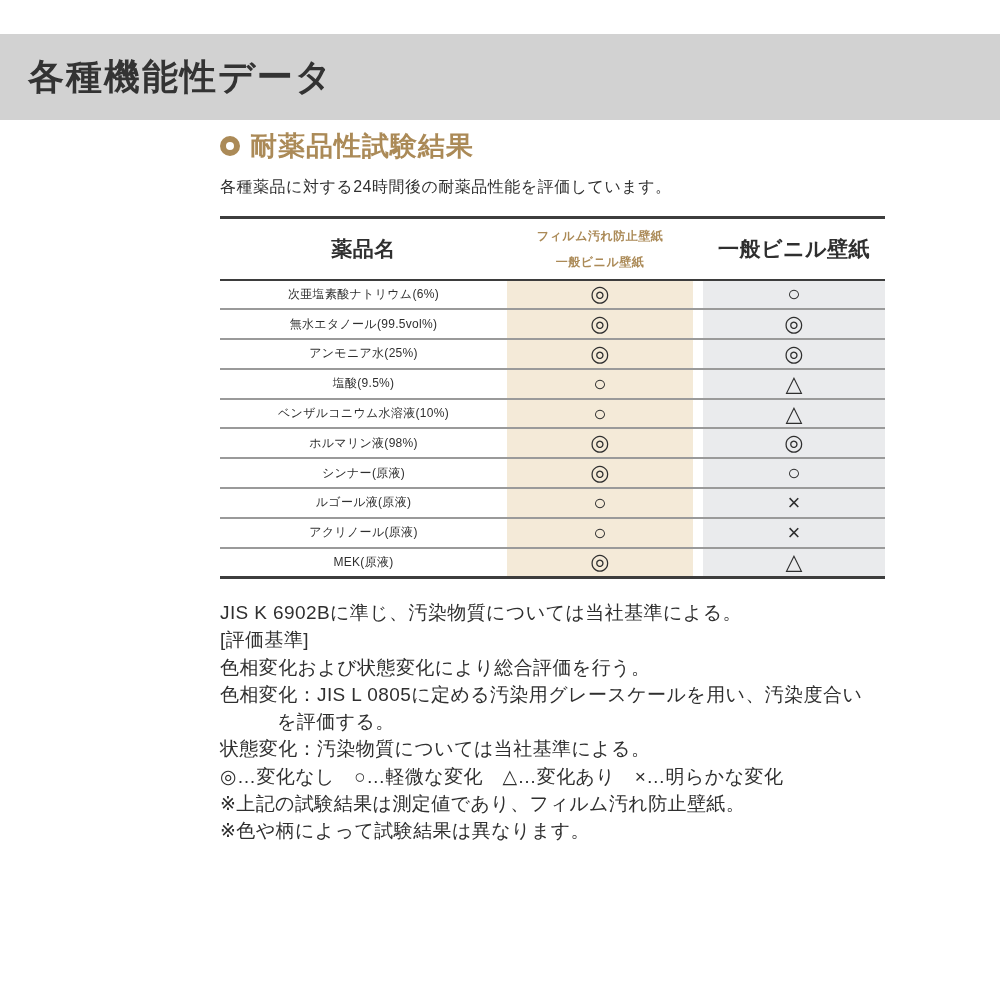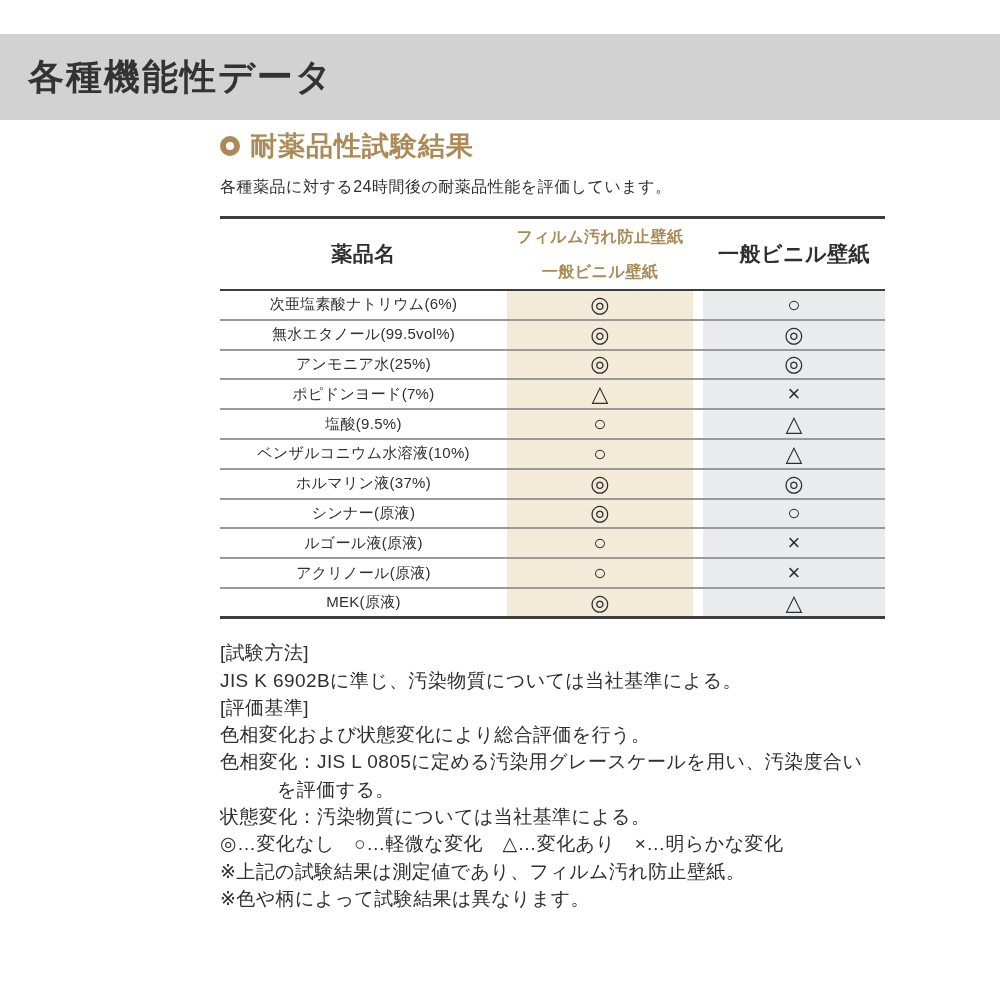--- a/index.html
+++ b/index.html
@@ -85,28 +85,28 @@
     font-weight:bold;
     font-size:21px;
     text-align:center;
     vertical-align:middle;
     background:#ffffff;
     letter-spacing:0.5px;
   }
   thead th.film-head{
     color:var(--accent-gold);
     font-weight:bold;
-    font-size:16px;
-    line-height:35px;
+    font-size:12px;
+    line-height:26px;
   }
   tbody tr{border-top:2px solid var(--line-gray);}
   tbody tr:first-child{border-top:none;}
   tbody td{
     height:29.8px;
-    font-size:15px;
+    font-size:12px;
     text-align:center;
     vertical-align:middle;
     letter-spacing:0.3px;
     white-space:nowrap;
   }
   tbody td.film{background:var(--film-col-bg);font-size:22px;}
   tbody td.gap{background:#ffffff;}
   tbody td.vinyl{background:var(--vinyl-col-bg);font-size:22px;}
   
   .notes{
@@ -170,39 +170,33 @@
             <td class="gap"></td>
             <td class="vinyl">◎</td>
           </tr>
         <tr>
             <td>アンモニア水(25%)</td>
             <td class="film">◎</td>
             <td class="gap"></td>
             <td class="vinyl">◎</td>
           </tr>
         <tr>
-            <td>ポピドンヨード(7%)</td>
-            <td class="film">△</td>
-            <td class="gap"></td>
-            <td class="vinyl">×</td>
-          </tr>
-        <tr>
             <td>塩酸(9.5%)</td>
             <td class="film">○</td>
             <td class="gap"></td>
             <td class="vinyl">△</td>
           </tr>
         <tr>
             <td>ベンザルコニウム水溶液(10%)</td>
             <td class="film">○</td>
             <td class="gap"></td>
             <td class="vinyl">△</td>
           </tr>
         <tr>
-            <td>ホルマリン液(37%)</td>
+            <td>ホルマリン液(98%)</td>
             <td class="film">◎</td>
             <td class="gap"></td>
             <td class="vinyl">◎</td>
           </tr>
         <tr>
             <td>シンナー(原液)</td>
             <td class="film">◎</td>
             <td class="gap"></td>
             <td class="vinyl">○</td>
           </tr>
@@ -221,21 +215,20 @@
         <tr>
             <td>MEK(原液)</td>
             <td class="film">◎</td>
             <td class="gap"></td>
             <td class="vinyl">△</td>
           </tr>
       </tbody>
     </table>
 
     <div class="notes">
-      <p>[試験方法]</p>
       <p>JIS K 6902Bに準じ、汚染物質については当社基準による。</p>
       <p>[評価基準]</p>
       <p>色相変化および状態変化により総合評価を行う。</p>
       <p>色相変化：JIS L 0805に定める汚染用グレースケールを用い、汚染度合い</p>
       <p class="hang">を評価する。</p>
       <p>状態変化：汚染物質については当社基準による。</p>
       <p>◎…変化なし　○…軽微な変化　△…変化あり　×…明らかな変化</p>
       <p>※上記の試験結果は測定値であり、フィルム汚れ防止壁紙。</p>
       <p>※色や柄によって試験結果は異なります。</p>
     </div>

